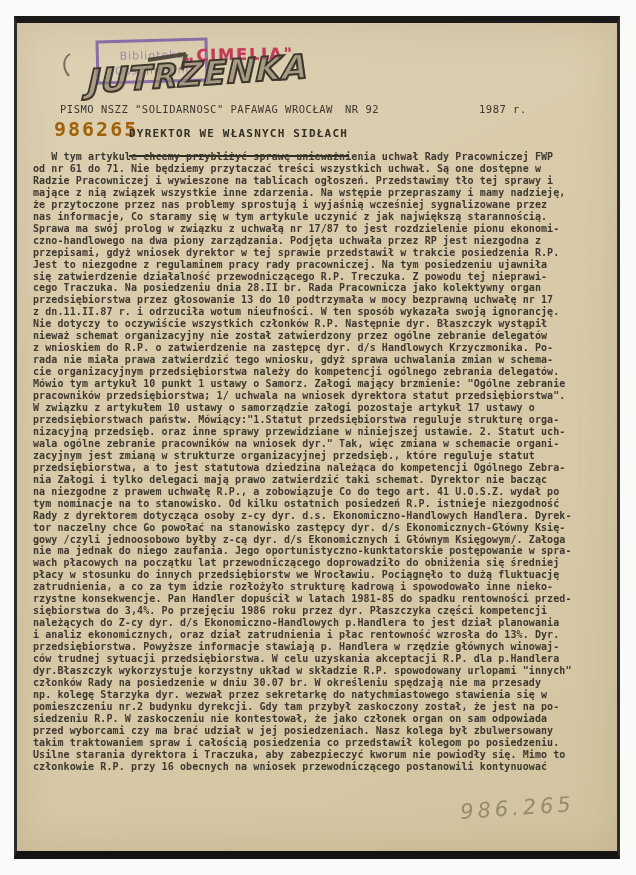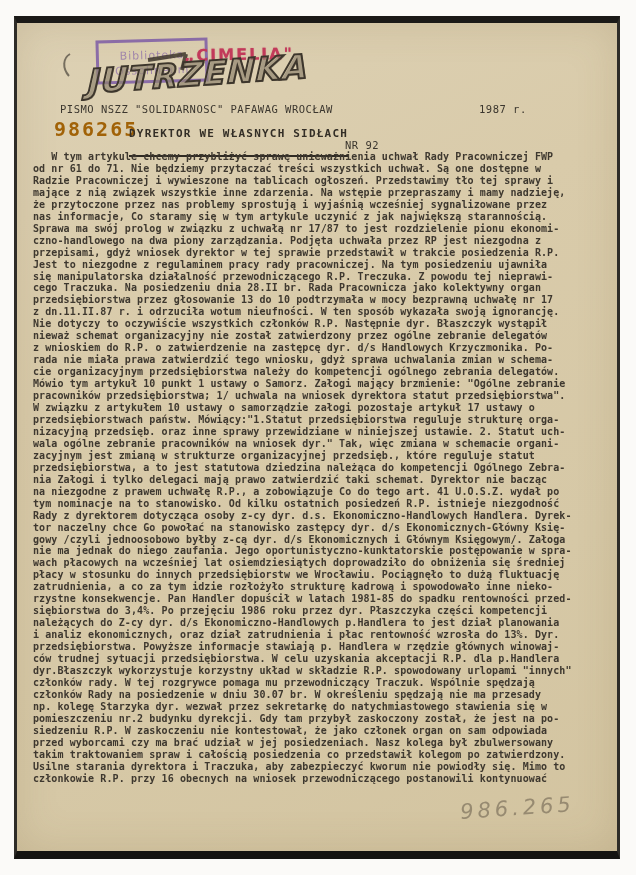--- a/index.html
+++ b/index.html
@@ -45,21 +45,21 @@
     text-shadow:1px 1px 0 rgba(61,54,44,0.5);
   }
   .logo-flag{position:absolute;left:146px;top:50px;}
   .pen-mark{position:absolute;left:60px;top:52px;}
   
   .header-row{
     position:absolute;left:0;top:103px;width:636px;height:14px;
     color:#3b362e;font-size:10.5px;letter-spacing:0.5px;white-space:pre;
   }
   .header-pub{position:absolute;left:60px;top:0;}
-  .header-issue{position:absolute;left:345px;top:0;margin-top:36px;}
+  .header-issue{position:absolute;left:345px;top:0;}
   .header-year{position:absolute;left:479px;top:0;}
   .accession{
     position:absolute;left:54px;top:117px;
     font-weight:bold;font-size:20px;letter-spacing:2px;color:#a16207;
     font-family:"DejaVu Sans Mono", monospace;
   }
   .article-title{
     position:absolute;left:129px;top:127px;
     font-size:11px;letter-spacing:1.2px;color:#332e26;font-weight:bold;
     border-bottom:2px solid #2f2a23;padding-bottom:15px;white-space:pre;
@@ -115,21 +115,21 @@
     <div class="body-line">   W tym artykule chcemy przybliżyć sprawę unieważnienia uchwał Rady Pracowniczej FWP</div>
     <div class="body-line">od nr 61 do 71. Nie będziemy przytaczać treści wszystkich uchwał. Są one dostępne w</div>
     <div class="body-line">Radzie Pracowniczej i wywieszone na tablicach ogłoszeń. Przedstawimy tło tej sprawy i</div>
     <div class="body-line">mające z nią związek wszystkie inne zdarzenia. Na wstępie przepraszamy i mamy nadzieję,</div>
     <div class="body-line">że przytoczone przez nas problemy sprostują i wyjaśnią wcześniej sygnalizowane przez</div>
     <div class="body-line">nas informacje, Co staramy się w tym artykule uczynić z jak największą starannością.</div>
     <div class="body-line">Sprawa ma swój prolog w związku z uchwałą nr 17/87 to jest rozdzielenie pionu ekonomi-</div>
     <div class="body-line">czno-handlowego na dwa piony zarządzania. Podjęta uchwała przez RP jest niezgodna z</div>
     <div class="body-line">przepisami, gdyż wniosek dyrektor w tej sprawie przedstawił w trakcie posiedzenia R.P.</div>
     <div class="body-line">Jest to niezgodne z regulaminem pracy rady pracowniczej. Na tym posiedzeniu ujawniła</div>
-    <div class="body-line">się manipulatorska działalność przewodniczącego R.P. Treczuka. Z powodu tej nieprawi-</div>
+    <div class="body-line">się zatwierdzenie działalność przewodniczącego R.P. Treczuka. Z powodu tej nieprawi-</div>
     <div class="body-line">cego Traczuka. Na posiedzeniu dnia 28.II br. Rada Pracownicza jako kolektywny organ</div>
     <div class="body-line">przedsiębiorstwa przez głosowanie 13 do 10 podtrzymała w mocy bezprawną uchwałę nr 17</div>
     <div class="body-line">z dn.11.II.87 r. i odrzuciła wotum nieufności. W ten sposób wykazała swoją ignorancję.</div>
     <div class="body-line">Nie dotyczy to oczywiście wszystkich członków R.P. Następnie dyr. Błaszczyk wystąpił</div>
     <div class="body-line">nieważ schemat organizacyjny nie został zatwierdzony przez ogólne zebranie delegatów</div>
     <div class="body-line">z wnioskiem do R.P. o zatwierdzenie na zastępcę dyr. d/s Handlowych Krzyczmonika. Po-</div>
     <div class="body-line">rada nie miała prawa zatwierdzić tego wniosku, gdyż sprawa uchwalania zmian w schema-</div>
     <div class="body-line">cie organizacyjnym przedsiębiorstwa należy do kompetencji ogólnego zebrania delegatów.</div>
     <div class="body-line">Mówio tym artykuł 10 punkt 1 ustawy o Samorz. Załogi mający brzmienie: "Ogólne zebranie</div>
     <div class="body-line">pracowników przedsiębiorstwa; 1/ uchwala na wniosek dyrektora statut przedsiębiorstwa".</div>
@@ -139,34 +139,33 @@
     <div class="body-line">wala ogólne zebranie pracowników na wniosek dyr." Tak, więc zmiana w schemacie organi-</div>
     <div class="body-line">zacyjnym jest zmianą w strukturze organizacyjnej przedsięb., które reguluje statut</div>
     <div class="body-line">przedsiębiorstwa, a to jest statutowa dziedzina należąca do kompetencji Ogólnego Zebra-</div>
     <div class="body-line">nia Załogi i tylko delegaci mają prawo zatwierdzić taki schemat. Dyrektor nie bacząc</div>
     <div class="body-line">na niezgodne z prawem uchwałę R.P., a zobowiązuje Co do tego art. 41 U.O.S.Z. wydał po</div>
     <div class="body-line">tym nominacje na to stanowisko. Od kilku ostatnich posiedzeń R.P. istnieje niezgodność</div>
     <div class="body-line">Rady z dyrektorem dotycząca osoby z-cy dyr. d.s. Ekonomiczno-Handlowych Handlera. Dyrek-</div>
     <div class="body-line">tor naczelny chce Go powołać na stanowisko zastępcy dyr. d/s Ekonomicznych-Główny Księ-</div>
     <div class="body-line">gowy /czyli jednoosobowo byłby z-cą dyr. d/s Ekonomicznych i Głównym Księgowym/. Załoga</div>
     <div class="body-line">nie ma jednak do niego zaufania. Jego oportunistyczno-kunktatorskie postępowanie w spra-</div>
-    <div class="body-line">wach płacowych na wcześniej lat osiemdziesiątych doprowadziło do obniżenia się średniej</div>
+    <div class="body-line">wach płacowych na początku lat przewodniczącego doprowadziło do obniżenia się średniej</div>
     <div class="body-line">płacy w stosunku do innych przedsiębiorstw we Wrocławiu. Pociągnęło to dużą fluktuację</div>
     <div class="body-line">zatrudnienia, a co za tym idzie rozłożyło strukturę kadrową i spowodowało inne nieko-</div>
     <div class="body-line">rzystne konsekwencje. Pan Handler dopuścił w latach 1981-85 do spadku rentowności przed-</div>
     <div class="body-line">siębiorstwa do 3,4%. Po przejęciu 1986 roku przez dyr. Płaszczyka części kompetencji</div>
     <div class="body-line">należących do Z-cy dyr. d/s Ekonomiczno-Handlowych p.Handlera to jest dział planowania</div>
     <div class="body-line">i analiz ekonomicznych, oraz dział zatrudnienia i płac rentowność wzrosła do 13%. Dyr.</div>
     <div class="body-line">przedsiębiorstwa. Powyższe informacje stawiają p. Handlera w rzędzie głównych winowaj-</div>
     <div class="body-line">ców trudnej sytuacji przedsiębiorstwa. W celu uzyskania akceptacji R.P. dla p.Handlera</div>
     <div class="body-line">dyr.Błaszczyk wykorzystuje korzystny układ w składzie R.P. spowodowany urlopami "innych"</div>
-    <div class="body-line">członków rady. W tej rozgrywce pomaga mu przewodniczący Traczuk. Wspólnie spędzają</div>
     <div class="body-line">członków Rady na posiedzenie w dniu 30.07 br. W określeniu spędzają nie ma przesady</div>
     <div class="body-line">np. kolegę Starzyka dyr. wezwał przez sekretarkę do natychmiastowego stawienia się w</div>
     <div class="body-line">pomieszczeniu nr.2 budynku dyrekcji. Gdy tam przybył zaskoczony został, że jest na po-</div>
     <div class="body-line">siedzeniu R.P. W zaskoczeniu nie kontestował, że jako członek organ on sam odpowiada</div>
     <div class="body-line">przed wyborcami czy ma brać udział w jej posiedzeniach. Nasz kolega był zbulwersowany</div>
-    <div class="body-line">takim traktowaniem spraw i całością posiedzenia co przedstawił kolegom po zatwierdzony.</div>
+    <div class="body-line">takim traktowaniem spraw i całością posiedzenia co przedstawił kolegom po posiedzeniu.</div>
     <div class="body-line">Usilne starania dyrektora i Traczuka, aby zabezpieczyć kworum nie powiodły się. Mimo to</div>
     <div class="body-line">członkowie R.P. przy 16 obecnych na wniosek przewodniczącego postanowili kontynuować</div>
   </div>
 
 <div class="pencil-number">986.265</div>
 
 </body></html>

